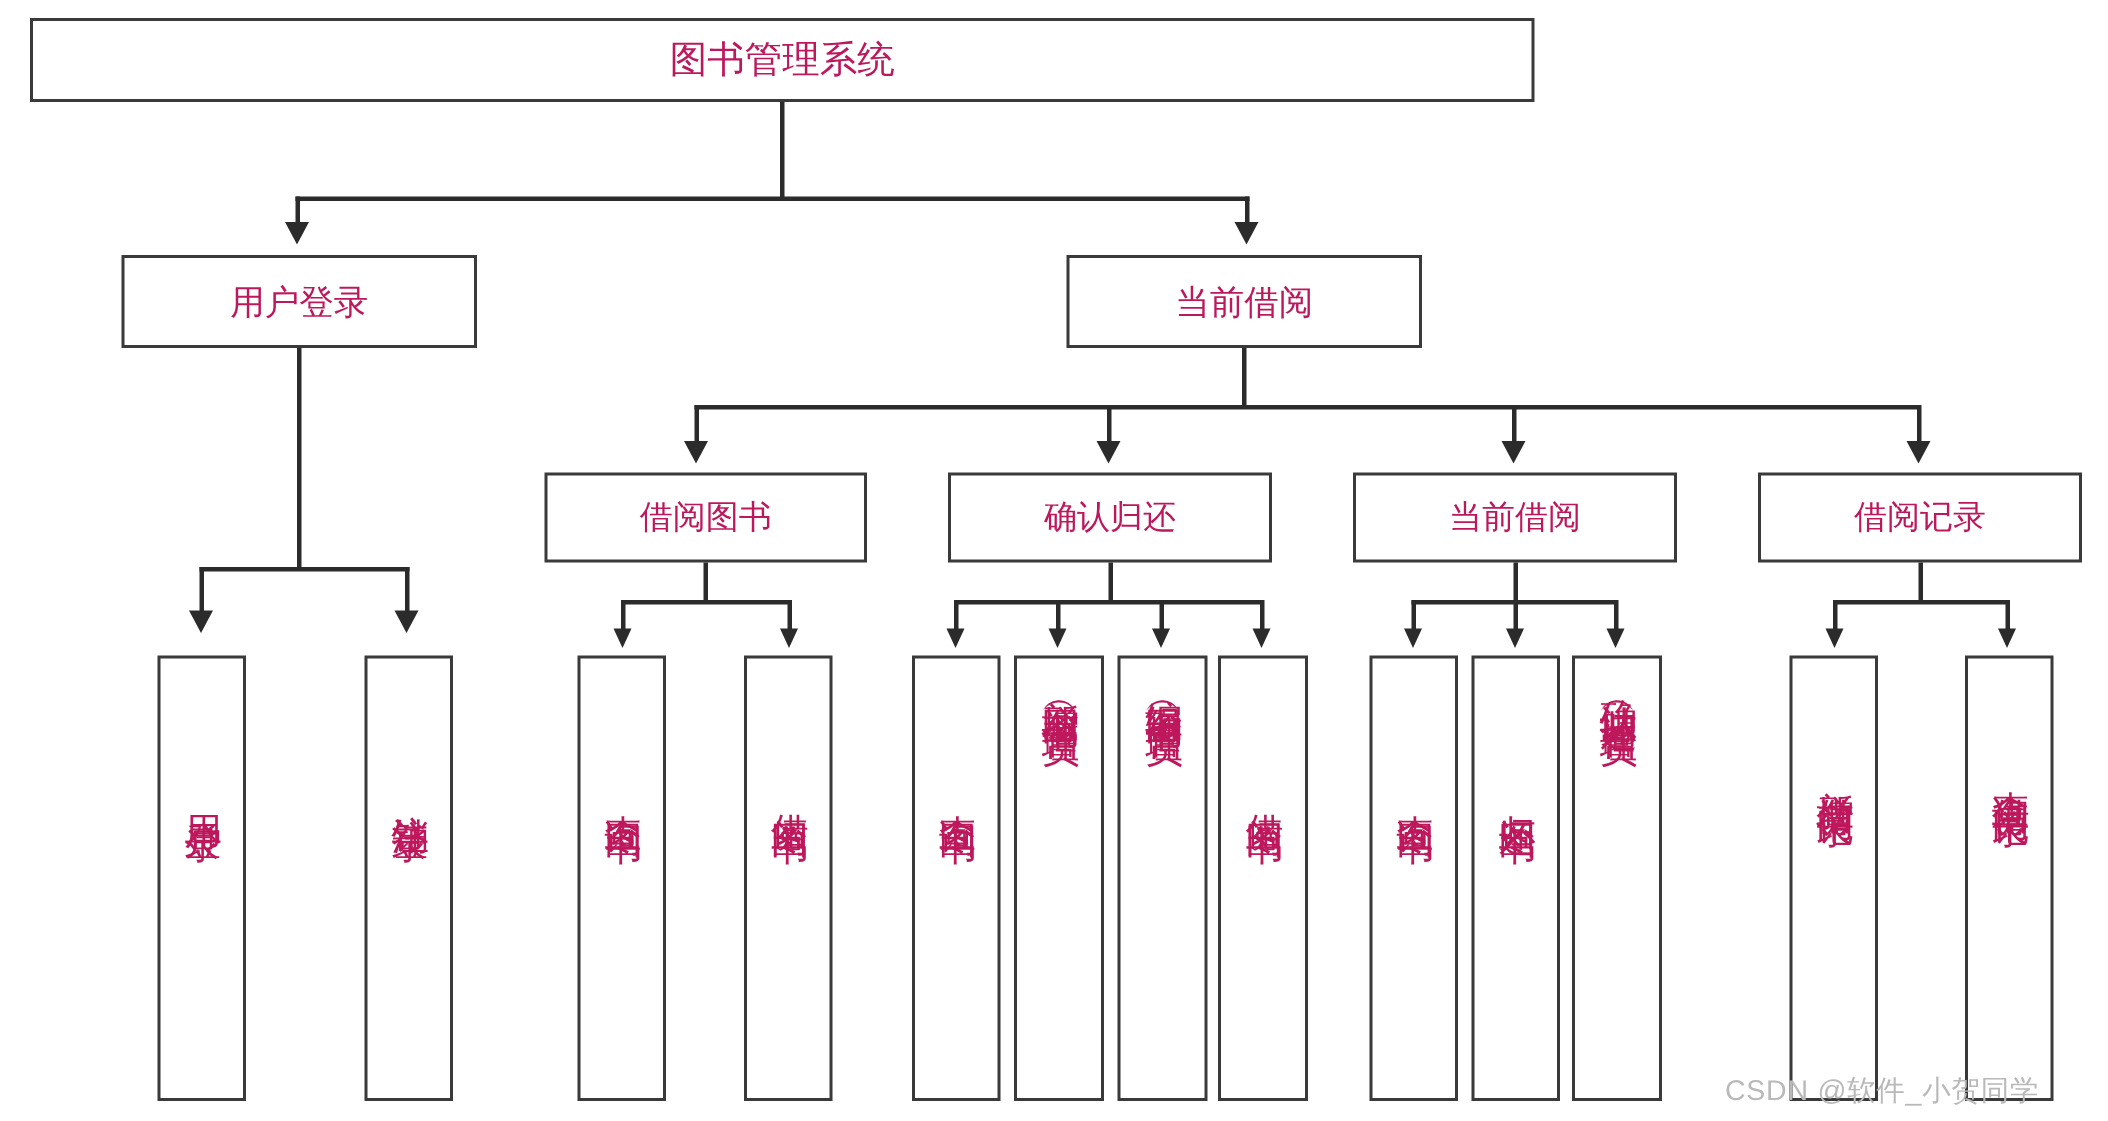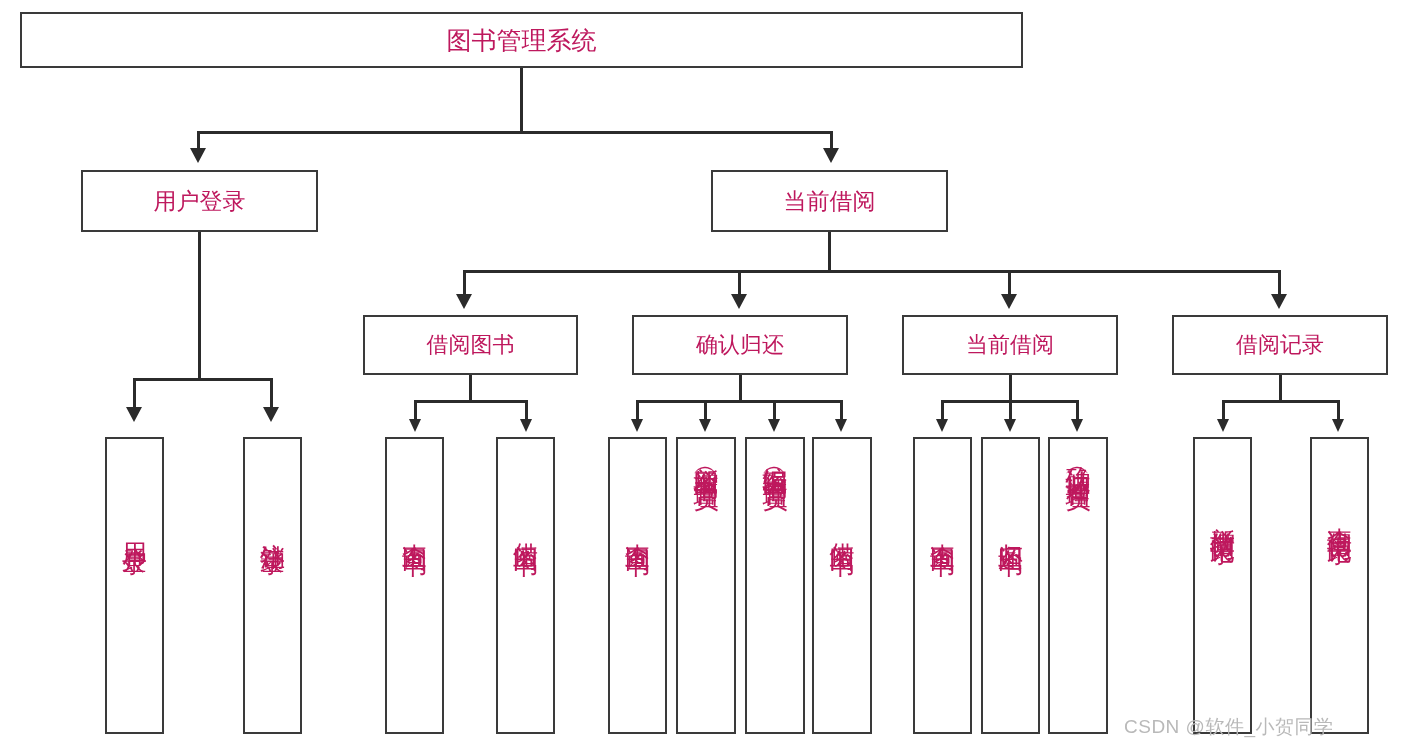--- a/index.html
+++ b/index.html
@@ -80,21 +80,21 @@
   }
   .arrow.thin {
     border-left-width: 6px;
     border-right-width: 6px;
     border-top-width: 13px;
   }
 
   
   #watermark {
     position: absolute;
-    left: 1124px;
+    left: 1150px;
     top: 714px;
     font-size: 19px;
     color: #b9b9b9;
     white-space: nowrap;
     letter-spacing: 0.5px;
   }
 </style>
 </head>
 <body>
 

